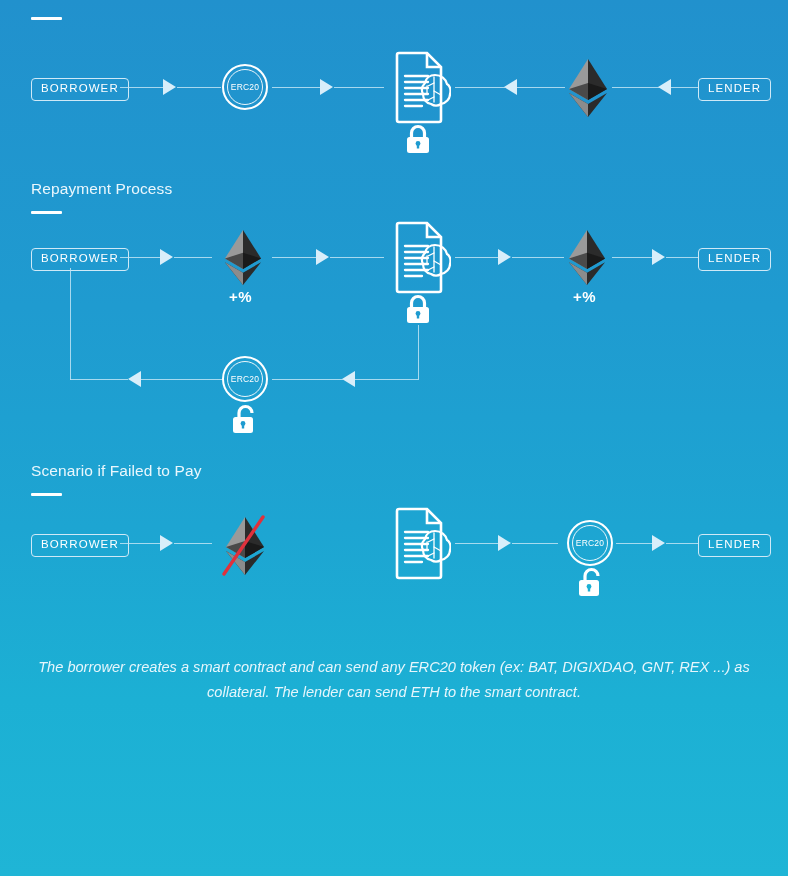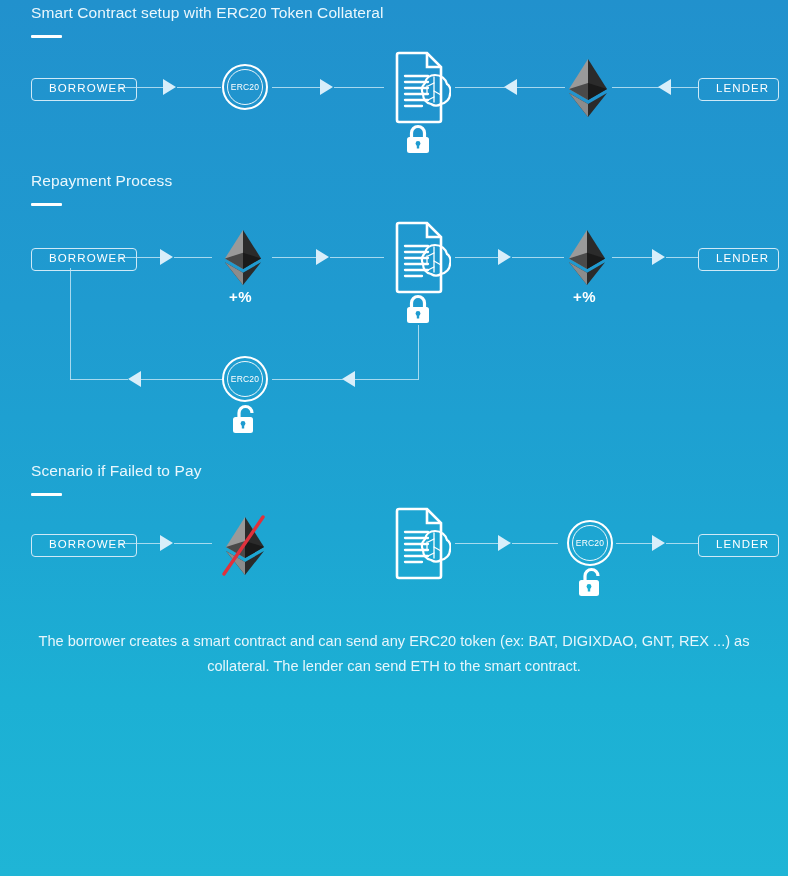--- a/index.html
+++ b/index.html
@@ -44,21 +44,21 @@
     border-bottom: 8px solid transparent;
   }
   .arrow.right { border-left: 13px solid #d8eefa; }
   .arrow.left  { border-right: 13px solid #d8eefa; }
 
   
   .actor {
     position: absolute;
     border: 1px solid #cfe9f7;
     border-radius: 4px;
-    padding: 4px 9px 5px 17px;
+    padding: 4px 9px 5px 9px;
     font-size: 11.5px;
     letter-spacing: 1.1px;
     color: #ffffff;
     white-space: nowrap;
     line-height: 1;
     background: transparent;
   }
 
   
   .erc20 {
@@ -108,21 +108,20 @@
     line-height: 25px;
     padding: 0 24px;
     font-weight: 400;
   }
   .note + .note { margin-top: 20px; }
 </style>
 </head>
 <body>
 
 <div class="section-head" style="top:4px;">
-  <div class="section-title">Smart Contract setup with ERC20 Token Collateral</div>
   <div class="section-rule"></div>
 </div>
 
 <div class="row">
 
   <div class="actor" style="left:31px; top:78px;">BORROWER</div>
   <div class="line" style="left:120px; top:87px; width:45px;"></div>
   <div class="arrow right" style="left:163px; top:79px;"></div>
   <div class="line" style="left:177px; top:87px; width:44px;"></div>
 
@@ -184,21 +183,21 @@
     </svg>
   </div>
 
   <div class="line" style="left:612px; top:87px; width:48px;"></div>
   <div class="arrow left" style="left:658px; top:79px;"></div>
   <div class="line" style="left:671px; top:87px; width:28px;"></div>
 
   <div class="actor" style="left:698px; top:78px;">LENDER</div>
 </div>
 
-<div class="section-head" style="top:172px;">
+<div class="section-head" style="top:180px;">
   <div class="section-title">Repayment Process</div>
   <div class="section-rule"></div>
 </div>
 
 <div class="row">
 
   <div class="actor" style="left:31px; top:248px;">BORROWER</div>
   <div class="line" style="left:120px; top:257px; width:42px;"></div>
   <div class="arrow right" style="left:160px; top:249px;"></div>
   <div class="line" style="left:174px; top:257px; width:38px;"></div>
@@ -365,15 +364,15 @@
     </svg>
   </div>
 
   <div class="line" style="left:616px; top:543px; width:38px;"></div>
   <div class="arrow right" style="left:652px; top:535px;"></div>
   <div class="line" style="left:666px; top:543px; width:33px;"></div>
 
   <div class="actor" style="left:698px; top:534px;">LENDER</div>
 </div>
 
-<div class="notes" style="top:629px;">
+<div class="notes" style="top:655px;font-style:italic;">
   <p class="note">The borrower creates a smart contract and can send any ERC20 token (ex: BAT, DIGIXDAO, GNT, REX ...) as collateral. The lender can send ETH to the smart contract.</p>
 </div>
 
 </body></html>

